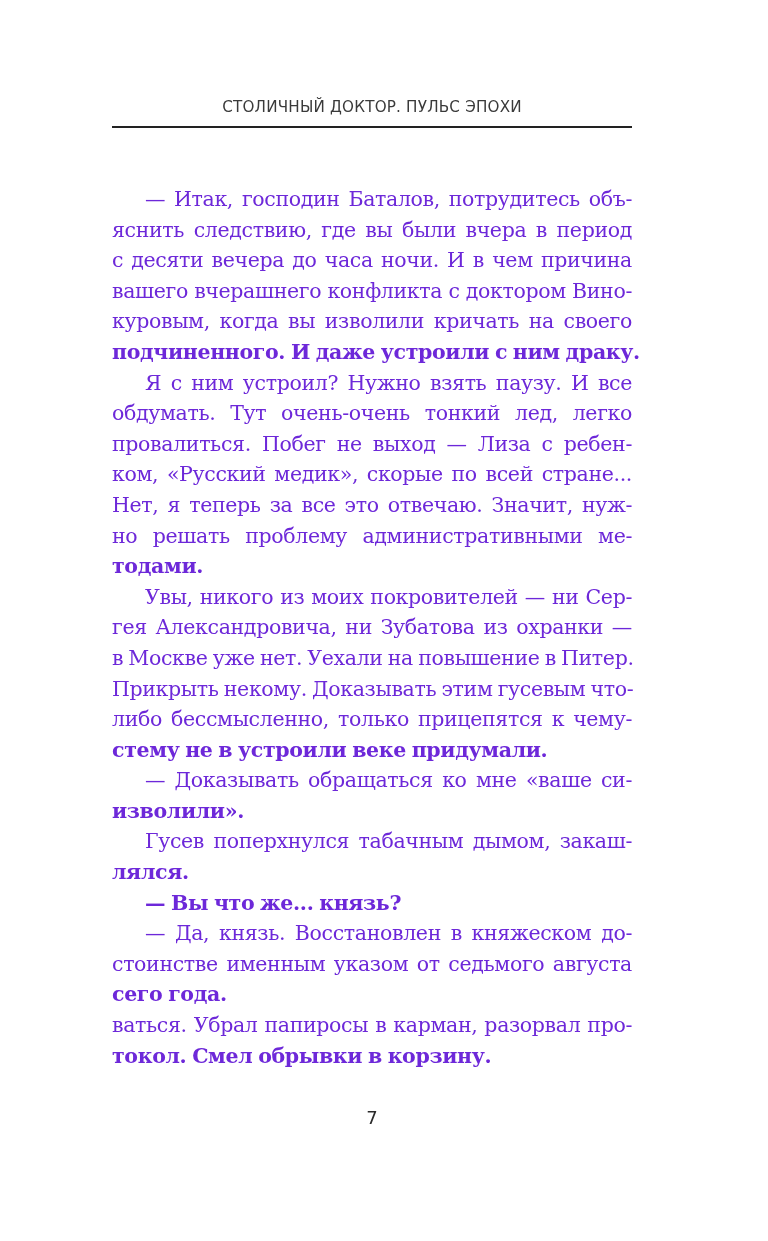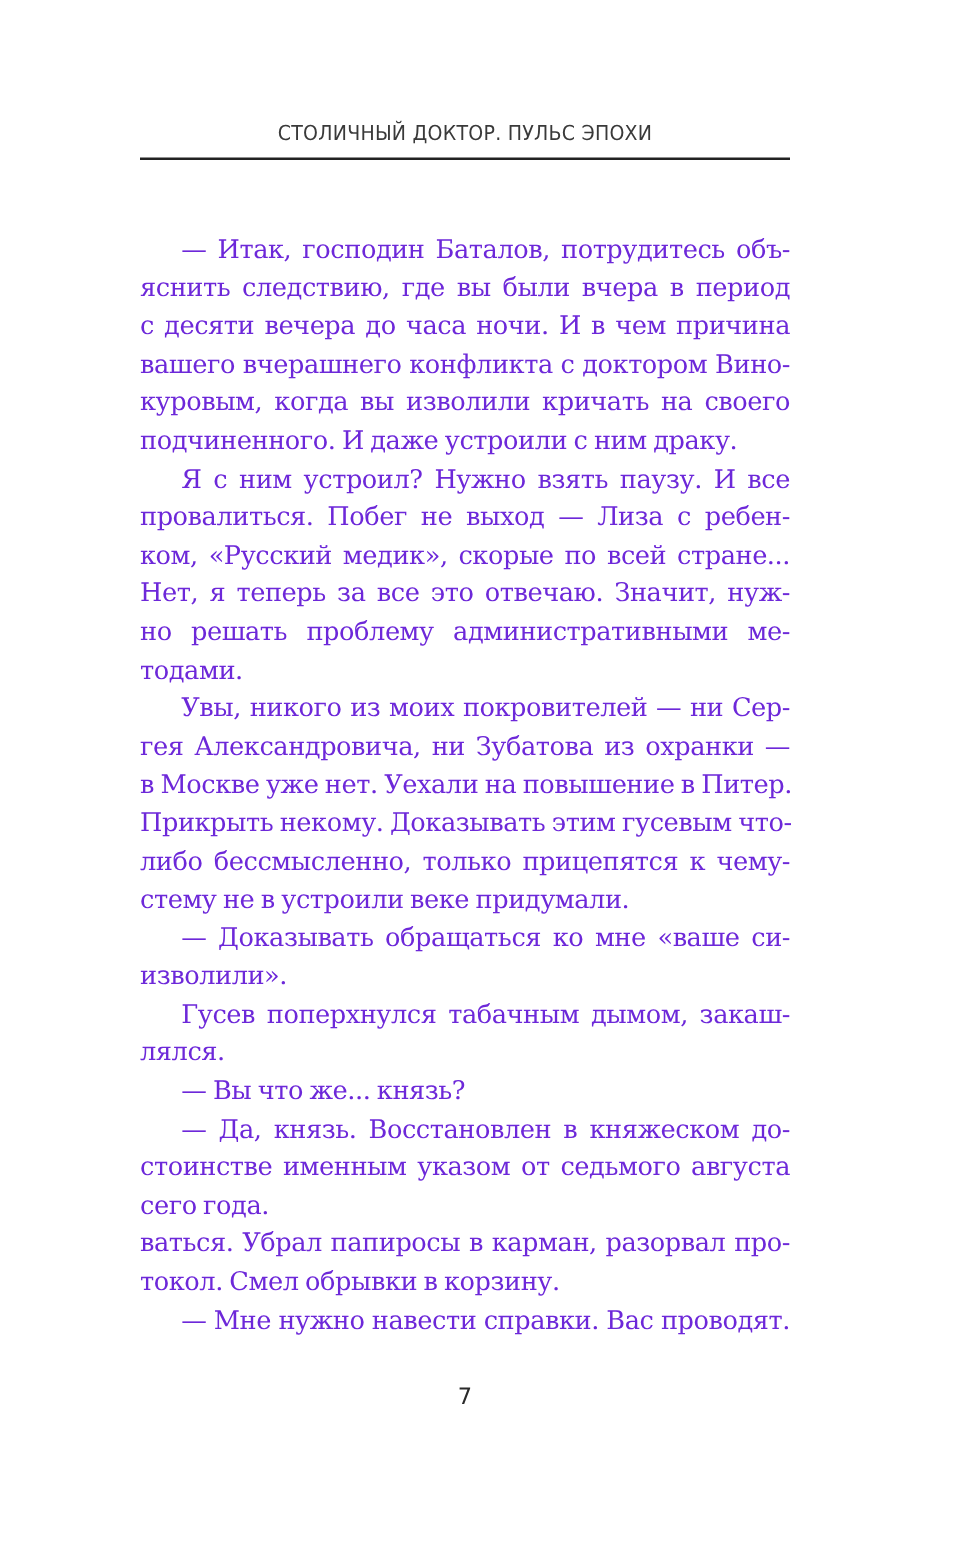--- a/index.html
+++ b/index.html
@@ -57,21 +57,21 @@
   .line {
     display: block;
     height: 30.6px;
     white-space: nowrap;
     text-align: justify;
     text-align-last: justify;
     letter-spacing: -0.35px;
     word-spacing: -1px;
   }
   .line.indent { padding-left: 33px; }
-  .line.last { text-align-last: left; }
+  .line.last { text-align-last: left; font-weight: bold; }
   .folio {
     position: absolute;
     top: 1106px;
     left: 112px;
     width: 520px;
     text-align: center;
     font-family: "DejaVu Sans", sans-serif;
     font-size: 18px;
     color: #2a2a2a;
     line-height: 24px;
@@ -91,20 +91,21 @@
       <span class="line indent">— Итак, господин Баталов, потрудитесь объ-</span>
       <span class="line">яснить следствию, где вы были вчера в период</span>
       <span class="line">с десяти вечера до часа ночи. И в чем причина</span>
       <span class="line">вашего вчерашнего конфликта с доктором Вино-</span>
       <span class="line">куровым, когда вы изволили кричать на своего</span>
       <span class="line last">подчиненного. И даже устроили с ним драку.</span>
     </div>
 
     <div>
       <span class="line indent">Я с ним устроил? Нужно взять паузу. И все</span>
+      <span class="line">обдумать. Тут очень-очень тонкий лед, легко</span>
       <span class="line">провалиться. Побег не выход — Лиза с ребен-</span>
       <span class="line">ком, «Русский медик», скорые по всей стране...</span>
       <span class="line">Нет, я теперь за все это отвечаю. Значит, нуж-</span>
       <span class="line">но решать проблему административными ме-</span>
       <span class="line last">тодами.</span>
     </div>
 
     <div>
       <span class="line indent">Увы, никого из моих покровителей — ни Сер-</span>
       <span class="line">гея Александровича, ни Зубатова из охранки —</span>
@@ -132,21 +133,18 @@
       <span class="line indent">— Да, князь. Восстановлен в княжеском до-</span>
       <span class="line">стоинстве именным указом от седьмого августа</span>
       <span class="line last">сего года.</span>
     </div>
 
     <div>
       <span class="line">ваться. Убрал папиросы в карман, разорвал про-</span>
       <span class="line last">токол. Смел обрывки в корзину.</span>
     </div>
 
-    <div>
-      <span class="line indent">— Мне нужно навести справки. Вас проводят.</span>
-    </div>
 
   </div>
 
   <div class="folio">7</div>
 
 </div>
 
 </body></html>

